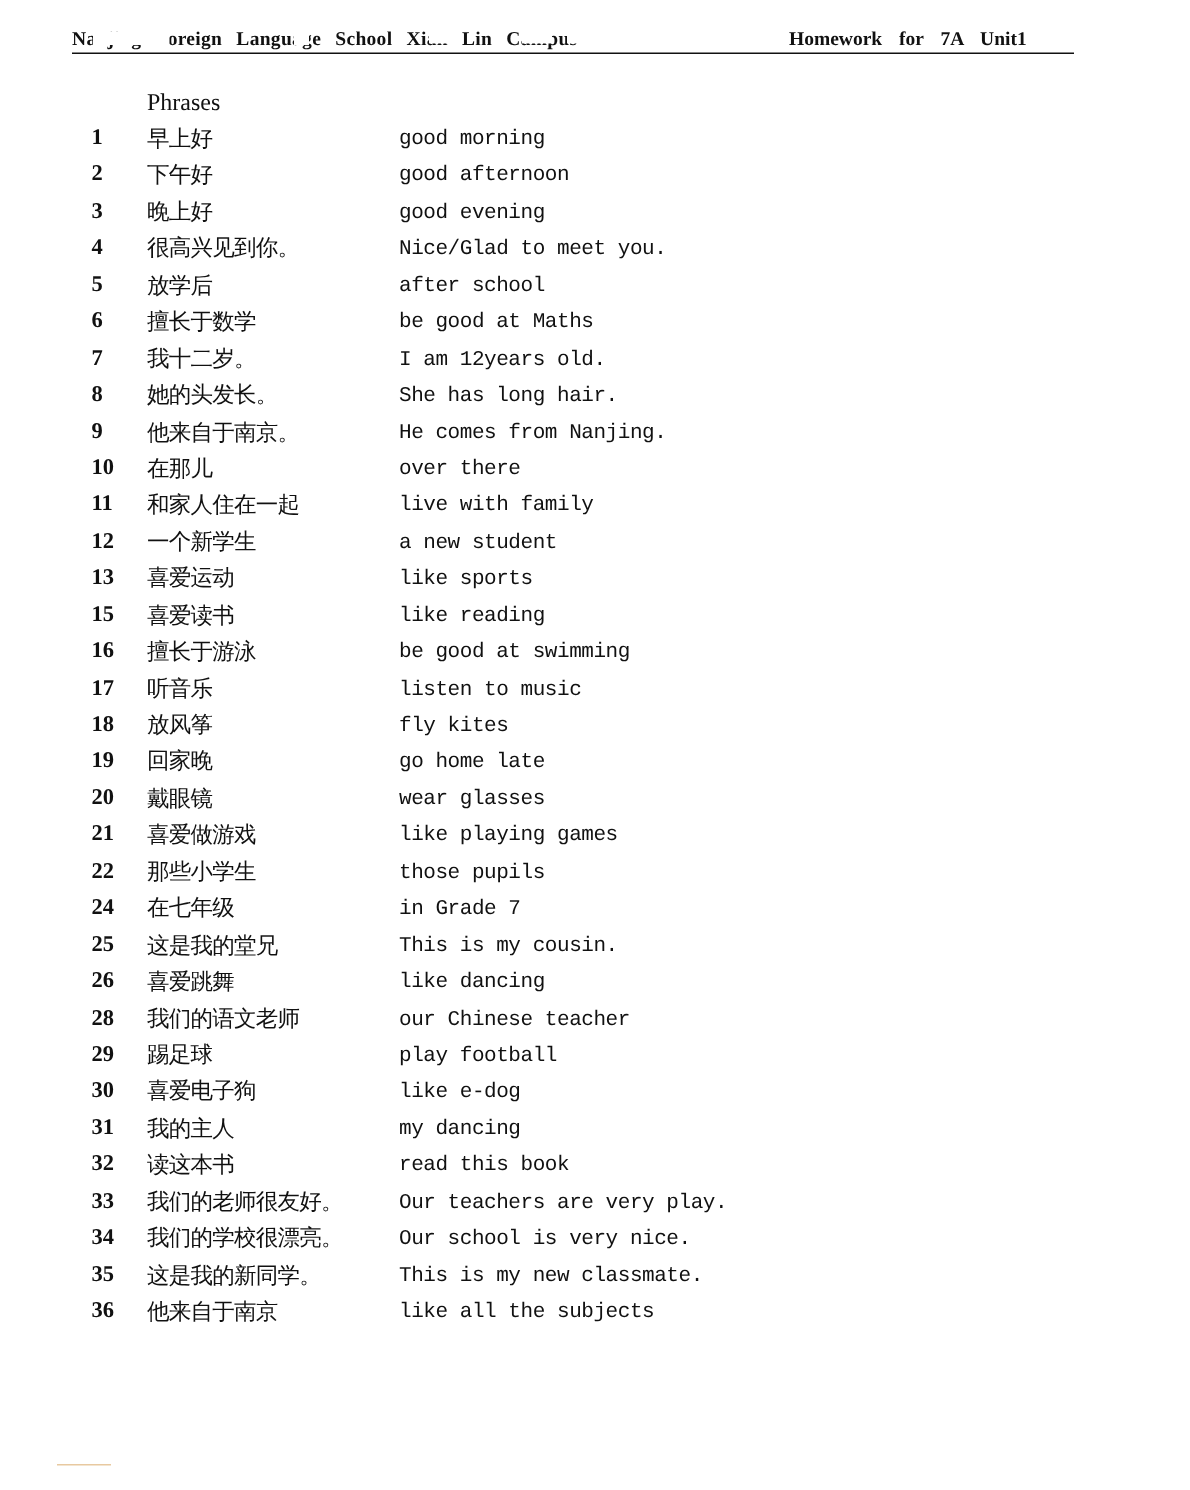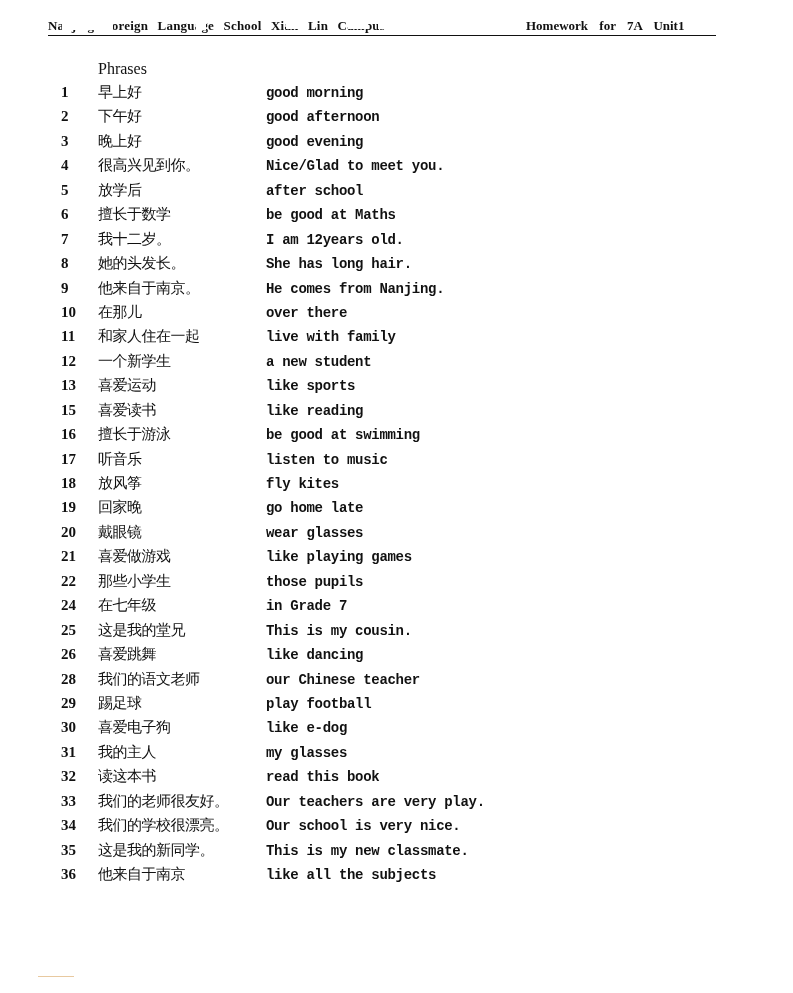--- a/index.html
+++ b/index.html
@@ -23,21 +23,21 @@
       position: absolute; left: 61px; top: 2px;
       font-family: "Liberation Serif", serif; font-weight: bold; font-size: 15px;
     }
     .zh {
       position: absolute; left: 98px; top: 1px;
       font-family: "DejaVu Sans", sans-serif; font-weight: normal; font-size: 15px;
       letter-spacing: -0.5px;
     }
     .en {
       position: absolute; left: 266px; top: 3px;
-      font-family: "Liberation Mono", monospace; font-weight: bold; font-size: 14px;
+      font-family: "Liberation Mono", monospace; font-weight: normal; font-size: 14px;
       letter-spacing: -0.3px;
     }
     .stray-mark {
       position: absolute; left: 38px; top: 976px; width: 36px; height: 1px;
       background: #e8c9a0;
     }
   </style>
 </head>
 <body>
 
@@ -186,21 +186,21 @@
       <span class="en">play football</span>
     </div>
     <div class="row">
       <span class="num">30</span>
       <span class="zh">喜爱电子狗</span>
       <span class="en">like e-dog</span>
     </div>
     <div class="row">
       <span class="num">31</span>
       <span class="zh">我的主人</span>
-      <span class="en">my glasses</span>
+      <span class="en">my dancing</span>
     </div>
     <div class="row">
       <span class="num">32</span>
       <span class="zh">读这本书</span>
       <span class="en">read this book</span>
     </div>
     <div class="row">
       <span class="num">33</span>
       <span class="zh">我们的老师很友好。</span>
       <span class="en">Our teachers are very play.</span>

